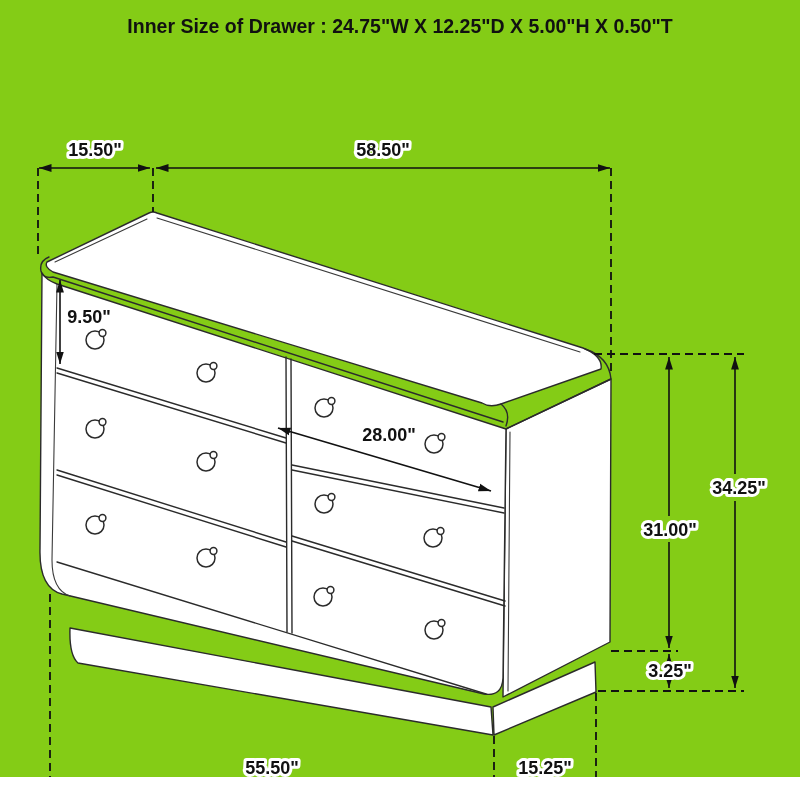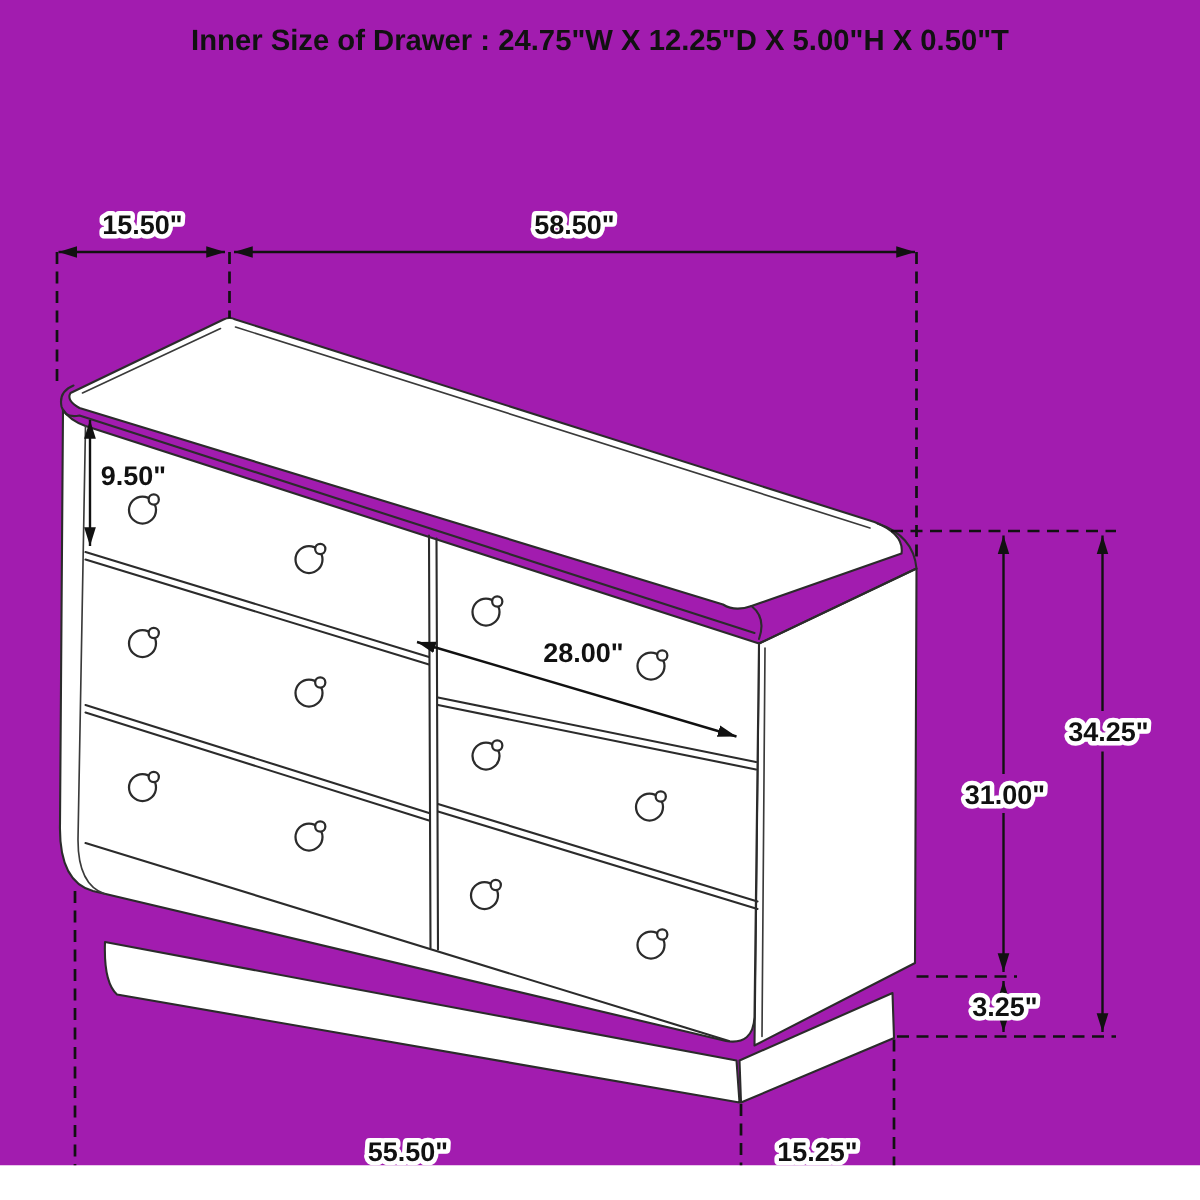--- a/index.html
+++ b/index.html
@@ -1,16 +1,16 @@
 <!DOCTYPE html>
 <html><head>
 <meta charset="utf-8">
 <style>
   html,body{margin:0;padding:0;background:#ffffff;}
-  .stage{position:relative;width:800px;height:777px;background:#a21caf;overflow:hidden;
+  .stage{position:relative;width:800px;height:777px;background:#84cc16;overflow:hidden;
          font-family:"Liberation Sans", sans-serif;}
   svg{display:block;}
   .dim-label{font-family:"Liberation Sans", sans-serif;font-weight:bold;font-size:18px;
              fill:#111;paint-order:stroke;stroke:#ffffff;stroke-width:6px;stroke-linejoin:round;}
   .title-label{font-family:"Liberation Sans", sans-serif;font-weight:bold;font-size:19.5px;fill:#111;}
   .edge{fill:none;stroke:#2b2b2b;stroke-width:1.4;stroke-linejoin:round;stroke-linecap:round;}
   .edge-thin{fill:none;stroke:#3a3a3a;stroke-width:1.1;stroke-linejoin:round;stroke-linecap:round;}
   .face{fill:#ffffff;stroke:#2b2b2b;stroke-width:1.4;stroke-linejoin:round;}
   .dimline{fill:none;stroke:#111;stroke-width:1.6;}
   .dashline{fill:none;stroke:#111;stroke-width:1.8;stroke-dasharray:8 5;}

